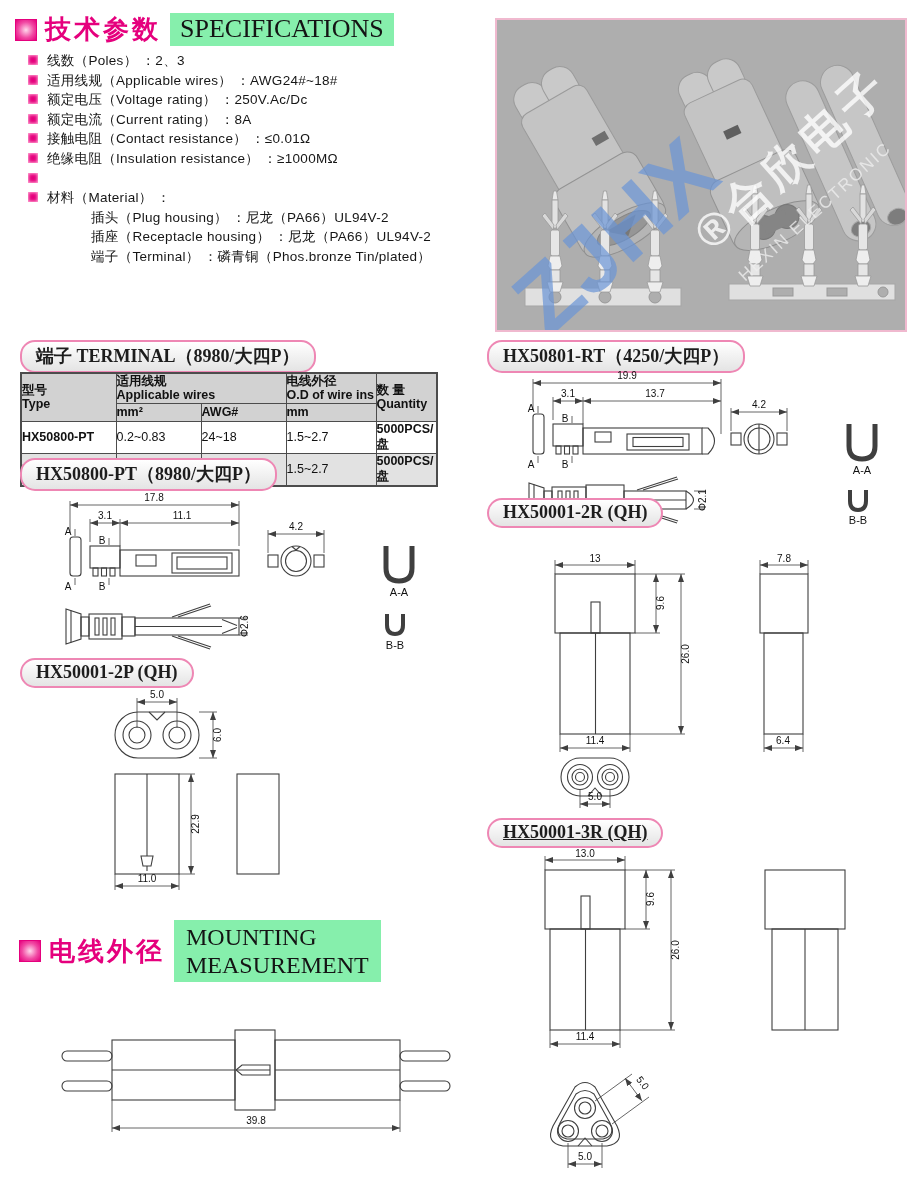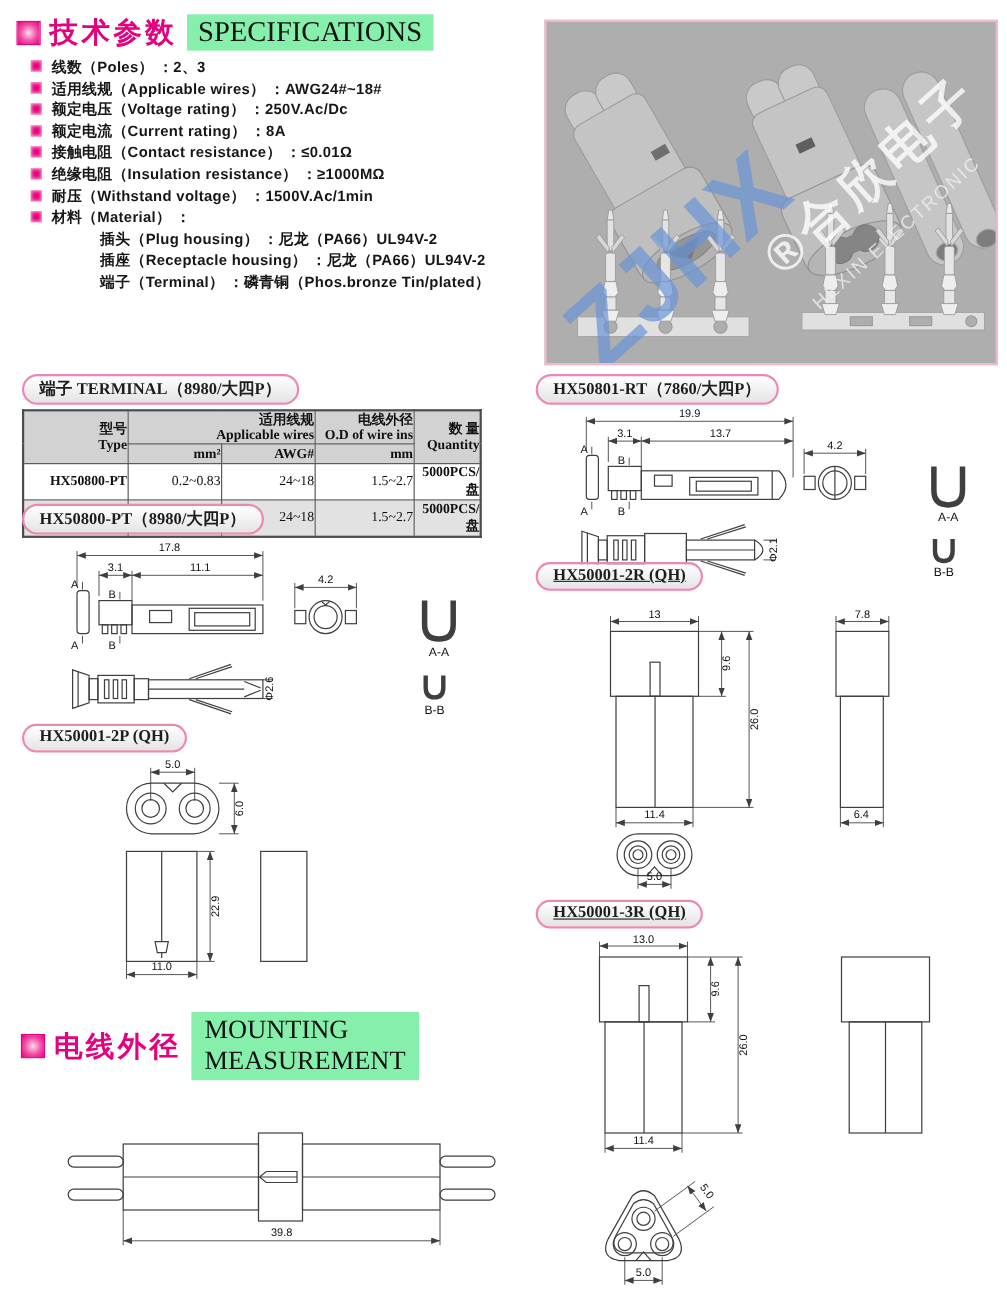--- a/index.html
+++ b/index.html
@@ -13,34 +13,34 @@
     background:radial-gradient(circle,#ffd9ec 0%,#f14ba4 55%,#e5007d 100%);
     outline:1px solid #e5007d;}
   .title-cn{color:#e5007d;font-size:26px;font-weight:bold;letter-spacing:3px;white-space:nowrap;}
   .title-en{background:#86efac;color:#141414;font-family:Liberation Serif, serif;
     font-size:26px;padding:1px 10px 2px;white-space:nowrap;}
   .title-en.two-line{font-size:24px;line-height:28px;padding:3px 12px;}
 
   
   .spec-list{position:absolute;left:28px;top:52px;width:440px;}
   .spec-item{display:flex;align-items:flex-start;height:19.6px;font-size:13.5px;
-    font-weight:bold;color:#161616;letter-spacing:.3px;white-space:nowrap;}
+    font-weight:normal;color:#161616;letter-spacing:.3px;white-space:nowrap;}
   .bullet-sm{flex:0 0 auto;width:10px;height:10px;margin:3px 9px 0 0;background:#e5007d;
     box-shadow:inset 0 0 3px 1px #ff9ed0;}
   .spec-item.indent{padding-left:63px;}
 
   
   .pill{position:absolute;display:inline-block;border:2px solid #ee87b4;border-radius:15px;
     background:linear-gradient(180deg,#ffffff 0%,#e4e4e4 100%);
     padding:2px 14px 3px;font-family:"Liberation Serif",serif;font-weight:bold;
-    font-size:15px;color:#1d1d1d;white-space:nowrap;}
+    font-size:18px;color:#1d1d1d;white-space:nowrap;}
 
   
   .spec-table{position:absolute;left:20px;top:372px;width:416px;border-collapse:collapse;
-    font-family:Liberation Serif, serif;color:#111;text-align:right;
+    font-family:Liberation Sans, sans-serif;color:#111;text-align:left;
     border:2px solid #4c4c4c;table-layout:fixed;}
   .spec-table th,.spec-table td{border:1px solid #4c4c4c;padding:0;overflow:hidden;}
   .spec-table th{background:#d2d2d2;font-weight:bold;}
   .spec-table .cn{font-size:12.5px;font-weight:bold;line-height:14px;}
   .spec-table .en{font-size:12.5px;font-weight:bold;line-height:14px;}
   .spec-table td{font-size:12.5px;height:19px;background:#fff;}
   .spec-table tr.alt td{background:#e2e2e2;}
   .spec-table td.model{font-weight:bold;}
 
   
@@ -87,21 +87,20 @@
     <div class="spec-item">
         <span class="bullet-sm"></span>
         <span>接触电阻（Contact resistance） ：≤0.01Ω</span>
       </div>
     <div class="spec-item">
         <span class="bullet-sm"></span>
         <span>绝缘电阻（Insulation resistance） ：≥1000MΩ</span>
       </div>
     <div class="spec-item">
         <span class="bullet-sm"></span>
-        <span>耐压（Withstand voltage） ：1500V.Ac/1min</span>
       </div>
     <div class="spec-item">
         <span class="bullet-sm"></span>
         <span>材料（Material） ：</span>
       </div>
     <div class="spec-item indent">
         <span>插头（Plug housing） ：尼龙（PA66）UL94V-2</span>
       </div>
     <div class="spec-item indent">
         <span>插座（Receptacle housing） ：尼龙（PA66）UL94V-2</span>
@@ -410,21 +409,21 @@
       <line class="out" x1="186" y1="68" x2="220" y2="68"></line>
     </g>
     <g>
       <line class="thin" x1="62" y1="98" x2="62" y2="130"></line>
         <line class="thin" x1="350" y1="98" x2="350" y2="130"></line>
       <line class="thin" x1="62" y1="126" x2="350" y2="126" marker-start="url(#arr)" marker-end="url(#arr)"></line>
       <text class="dtxt" x="206" y="122">39.8</text>
     </g>
   </svg>
 
-  <span class="pill" style="left:487px;top:340px;">HX50801-RT（7860/大四P）</span>
+  <span class="pill" style="left:487px;top:340px;">HX50801-RT（4250/大四P）</span>
   <svg class="tech" style="left:487px;top:368px;" width="425" height="158" viewBox="0 0 425 158">
     <g>
       <rect class="out" x="46" y="46" width="11" height="40" rx="3"></rect>
       <rect class="out" x="66" y="56" width="30" height="22"></rect>
       <rect class="out" x="69" y="78" width="5" height="8"></rect>
       <rect class="out" x="77.5" y="78" width="5" height="8"></rect>
       <rect class="out" x="86" y="78" width="5" height="8"></rect>
       <rect class="out" x="96" y="60" width="119" height="26"></rect>
       <path class="out" d="M215,60 L221,60 Q234,73 221,86 L215,86"></path>
       <rect class="out" x="108" y="64" width="16" height="10"></rect>
@@ -491,21 +490,21 @@
       <line class="thin" x1="207" y1="123" x2="218" y2="123"></line>
         <line class="thin" x1="207" y1="141" x2="218" y2="141"></line>
       <text class="dtxt" x="219" y="132" transform="rotate(-90 219 132)">Φ2.1</text>
     </g>
     <g>
       <path class="sec2" d="M363,122 L363,133 Q363,142 371,142 Q379,142 379,133 L379,122"></path>
       <text class="dtxt dtxt11" x="371" y="156">B-B</text>
     </g>
   </svg>
 
-  <span class="pill" style="left:487px;top:511px;text-decoration:underline;">HX50001-2R (QH)</span>
+  <span class="pill" style="left:487px;top:498px;">HX50001-2R (QH)</span>
   <svg class="tech" style="left:520px;top:554px;" width="345" height="264" viewBox="0 0 345 264">
     <g>
       <rect class="out" x="35" y="20" width="80" height="59"></rect>
       <rect class="out" x="40" y="79" width="70" height="101"></rect>
       <rect class="out" x="71" y="48" width="9" height="31"></rect>
       <line class="out" x1="75.5" y1="79" x2="75.5" y2="180"></line>
     </g>
     <g>
       <line class="thin" x1="35" y1="20" x2="35" y2="6"></line>
         <line class="thin" x1="115" y1="20" x2="115" y2="6"></line>

